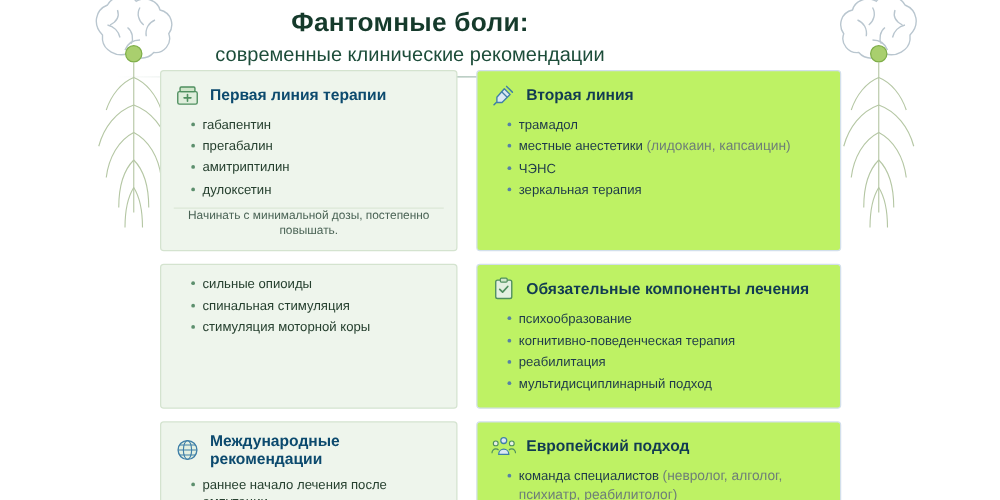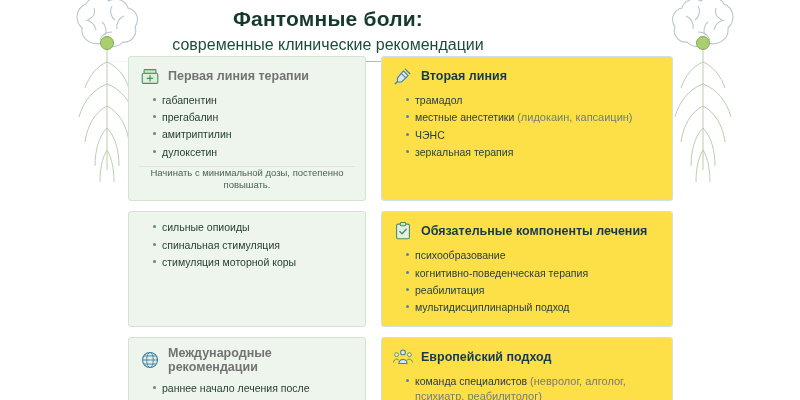--- a/index.html
+++ b/index.html
@@ -69,34 +69,34 @@
     border-radius: 3px;
     padding: 8px 10px 9px 10px;
     box-sizing: border-box;
     position: relative;
   }
   .card.green {
     background: #eef5ec;
     border: 1px solid #d4e3cf;
   }
   .card.blue {
-    background: #fde047;
+    background: #bef264;
     border: 1px solid #d2dfeb;
   }
 
   .card-head {
     display: flex;
     align-items: center;
     gap: 7px;
     margin-bottom: 6px;
   }
   .card-title {
     font-size: 12.5px;
     font-weight: bold;
-    color: #737373;
+    color: #0c4a6e;
     line-height: 1.15;
   }
   .card.blue .card-title { color: #123b52; }
 
   .card-icon {
     width: 22px;
     height: 22px;
     flex: 0 0 22px;
     display: block;
   }

